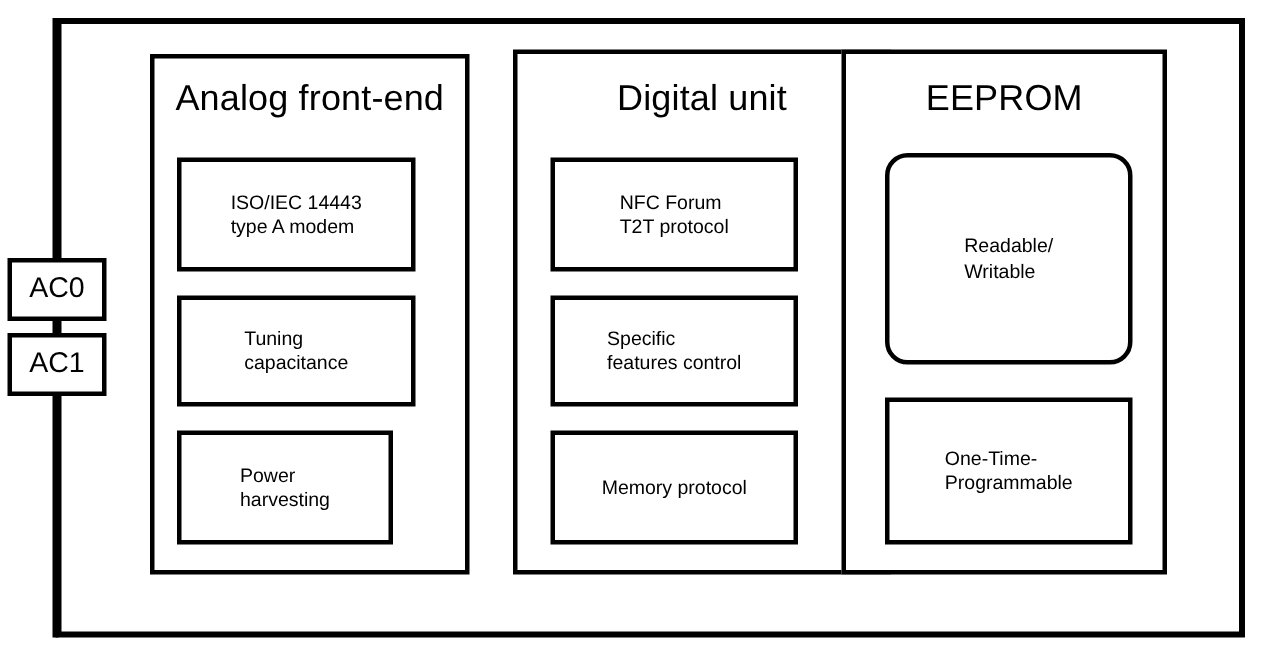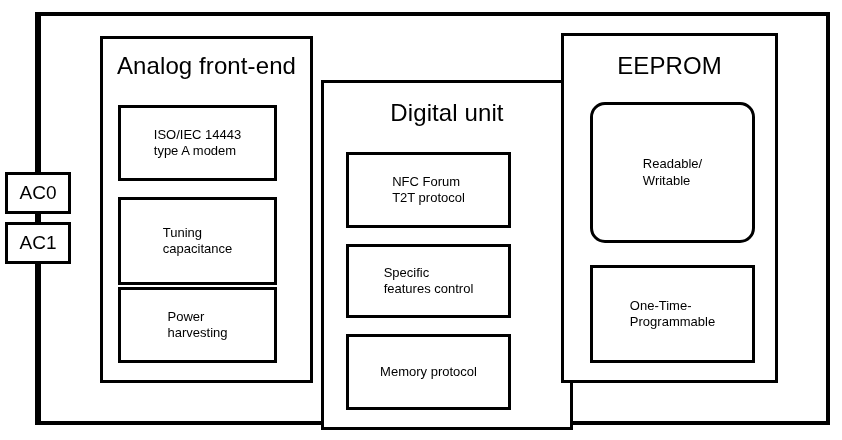--- a/index.html
+++ b/index.html
@@ -90,28 +90,28 @@
     <span>AC1</span>
   </div>
 
   <div class="rect panel" style="left:100px; top:36px; width:213px; height:347px;">
 
     <div class="panel-title" style="top:14px;">Analog front-end</div>
 
     <div class="rect block" style="left:15px; top:66px; width:159px; height:76px;">ISO/IEC 14443
 type A modem</div>
 
-    <div class="rect block" style="left:15px; top:158px; width:159px; height:88px;">Tuning
+    <div class="rect block" style="left:15px; top:158px; width:159px; height:74px;">Tuning
 capacitance</div>
 
-    <div class="rect block" style="left:15px; top:248px; width:159px; height:76px;">Power
+    <div class="rect block" style="left:15px; top:248px; width:144px; height:76px;">Power
 harvesting</div>
   </div>
 
-  <div class="rect panel" style="left:321px; top:33px; width:252px; height:350px;margin-top:47px;">
+  <div class="rect panel" style="left:342px; top:33px; width:252px; height:350px;">
 
     <div class="panel-title" style="top:17px;">Digital unit</div>
 
     <div class="rect block" style="left:22px; top:69px; width:165px; height:76px;">NFC Forum
 T2T protocol</div>
 
     <div class="rect block" style="left:22px; top:161px; width:165px; height:74px;">Specific
 features control</div>
 
     <div class="rect block" style="left:22px; top:251px; width:165px; height:76px;">Memory protocol</div>

